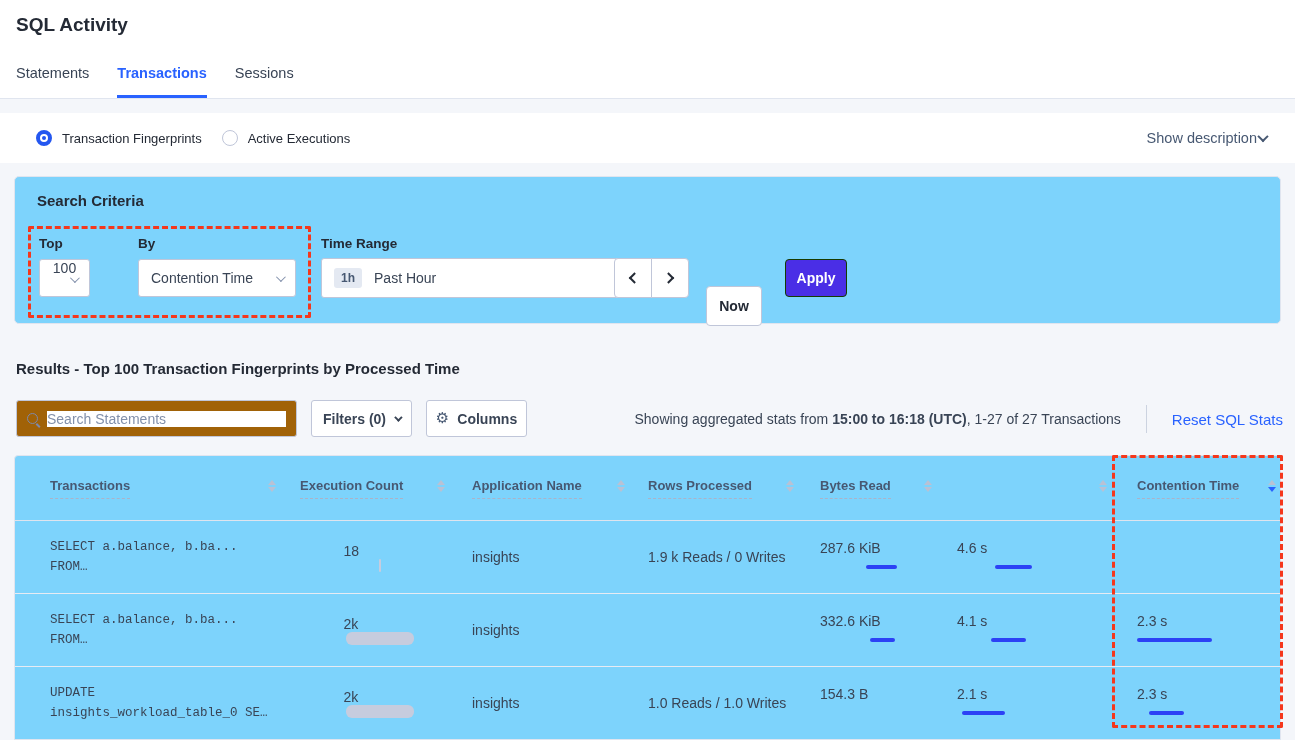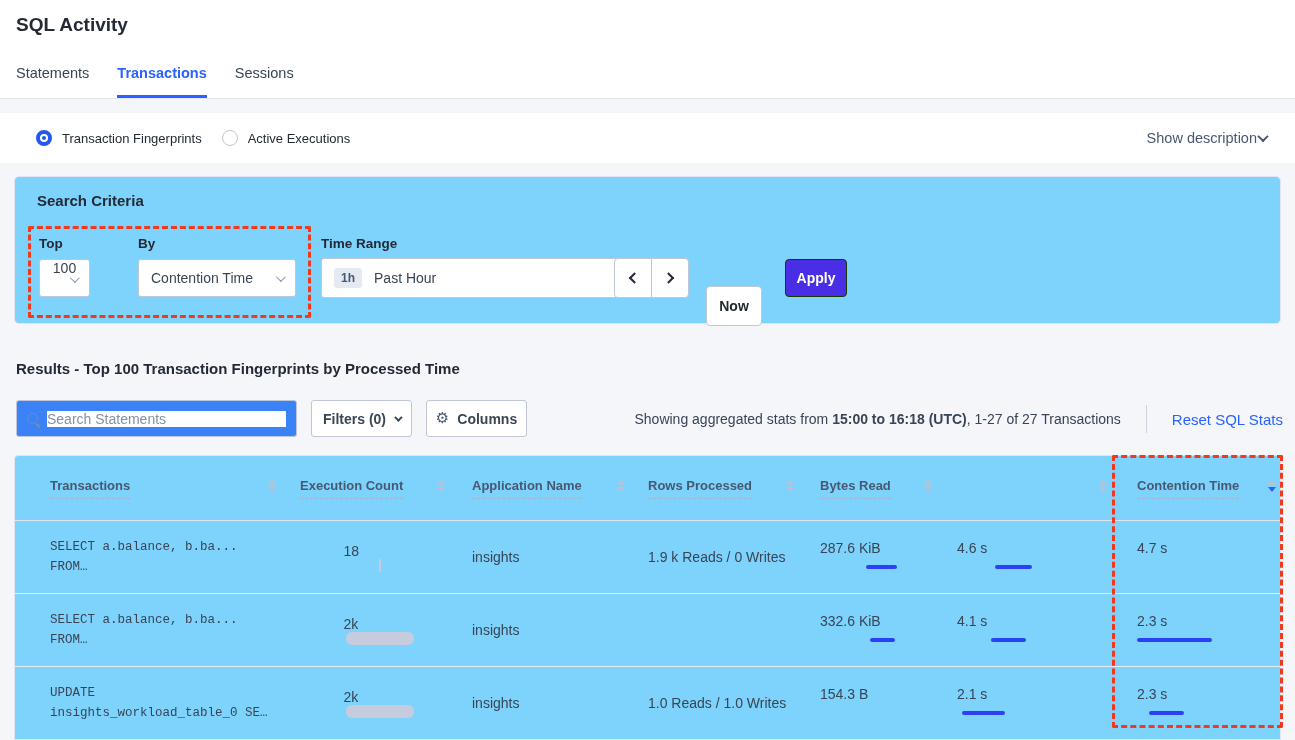--- a/index.html
+++ b/index.html
@@ -50,21 +50,21 @@
   .navbtn.next{border-radius:0 4px 4px 0;margin-left:-1px;}
   .chev{width:8px;height:8px;border-left:2.5px solid var(--dark);border-bottom:2.5px solid var(--dark);}
   .chev.l{transform:rotate(45deg) translate(1px,-1px);}
   .chev.r{transform:rotate(225deg) translate(1px,-1px);}
   .btn{display:flex;align-items:center;justify-content:center;font-size:14px;font-weight:700;cursor:pointer;border-radius:4px;}
   .now-btn{position:absolute;left:691px;top:81px;width:56px;height:40px;background:#fff;border:1px solid var(--ctl-border);color:var(--dark);margin-top:28px;}
   .apply-btn{position:absolute;left:770px;top:82px;width:62px;height:38px;background:var(--apply-purple);border:1px solid #163a00;color:#fff;}
 
   
   .results-h{position:absolute;left:16px;top:360px;font-size:15px;font-weight:700;color:var(--dark);}
-  .search-box{position:absolute;left:16px;top:400px;width:281px;height:37px;background:#3b82f6;border:1px solid var(--ctl-border);border-radius:3px;display:flex;align-items:center;padding:0 10px;gap:9px;}
+  .search-box{position:absolute;left:16px;top:400px;width:281px;height:37px;background:#a16207;border:1px solid var(--ctl-border);border-radius:3px;display:flex;align-items:center;padding:0 10px;gap:9px;}
   .mag{width:11px;height:11px;border:1.5px solid #7e89a9;border-radius:50%;position:relative;flex:0 0 auto;}
   .mag::after{content:"";position:absolute;left:9px;top:9px;width:5px;height:1.5px;background:#7e89a9;transform:rotate(45deg);transform-origin:0 0;}
   .search-box input{border:none;outline:none;font-size:14px;color:var(--body);width:100%;font-family:"Liberation Sans",sans-serif;}
   .search-box input::placeholder{color:#8290ab;}
   .ctl-btn{position:absolute;top:400px;height:37px;background:#fff;border:1px solid var(--ctl-border);border-radius:3px;display:flex;align-items:center;justify-content:center;gap:8px;font-size:14px;font-weight:700;color:var(--body);cursor:pointer;}
   .filters-btn{left:311px;width:101px;}
   .columns-btn{left:426px;width:101px;font-weight:600;}
   .gear{font-size:15px;color:var(--muted);font-family:"DejaVu Sans",sans-serif;line-height:1;}
   .caret-sm{width:6px;height:6px;border-right:2px solid var(--body);border-bottom:2px solid var(--body);transform:rotate(45deg) translateY(-2px);}
   .stats-wrap{position:absolute;right:12px;top:402px;height:34px;display:flex;align-items:center;gap:25px;}
@@ -255,24 +255,20 @@
           <span class="txt">1.9 k Reads / 0 Writes</span>
         </div>
       <div class="cell x5 metric">
         <span class="val">287.6 KiB</span>
         <span class="bar-wrap"><span class="bar" style="width: 60px;"></span><span class="bline" style="left: 46px; width: 31px;"></span></span>
       </div>
       <div class="cell x6 metric">
         <span class="val">4.6 s</span>
         <span class="bar-wrap"><span class="bar" style="width: 55px;"></span><span class="bline" style="left: 38px; width: 37px;"></span></span>
       </div>
-      <div class="cell x7 metric">
-        <span class="val">4.7 s</span>
-        <span class="bar-wrap"><span class="bar" style="width: 60px;"></span></span>
-      </div>
     </div>
 
     <div class="row">
       <div class="cell x1">
         <span class="sql">SELECT a.balance, b.ba...</span>
         <span class="sql">FROM…</span>
       </div>
       <div class="cell x2 exec-cell">
         <span class="exec-val">2k</span>
         <span class="bar" style="width: 68px;"></span>

